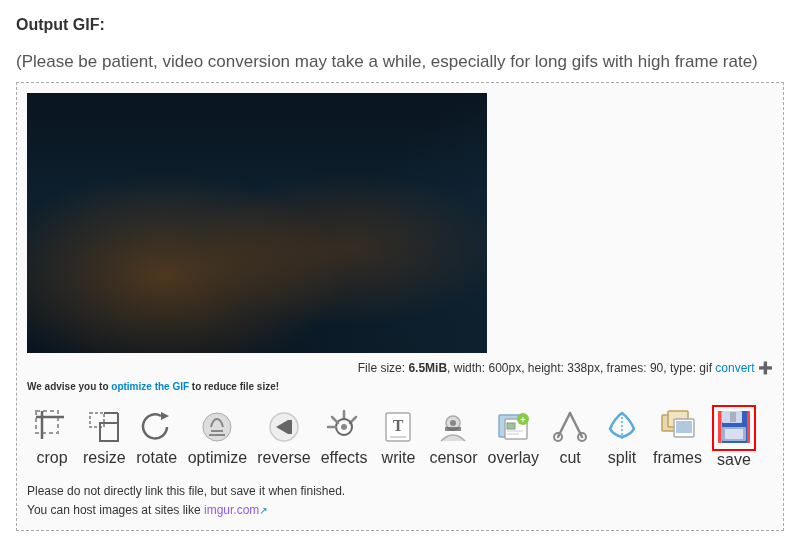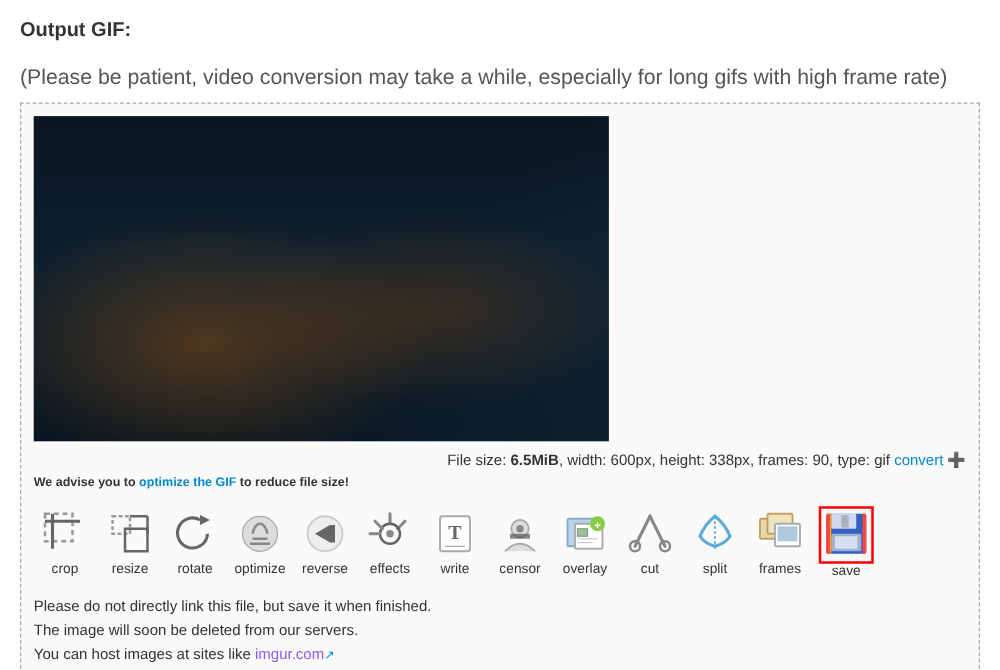--- a/index.html
+++ b/index.html
@@ -100,21 +100,21 @@
     }
     .tool-icon {
       width: 40px;
       height: 40px;
       display: flex;
       align-items: center;
       justify-content: center;
       margin-bottom: 2px;
     }
     .tool-label {
-      font-size: 11px;
+      font-size: 16px;
       color: #333;
     }
     .save-wrapper {
       border: 2px solid red;
       padding: 2px;
     }
     .footer-notes {
       font-size: 12px;
       color: #333;
       line-height: 1.6;
@@ -324,20 +324,19 @@
           </div>
         </div>
         <div class="tool-label">save</div>
       </div>
 
     </div>
 
     
     <div class="footer-notes">
       <div>Please do not directly link this file, but save it when finished.</div>
-      <div>The image will soon be deleted from our servers.</div>
       <div>
         <span>You can host images at sites like </span><a href="#">imgur.com</a><span style="font-size:10px; color:#0088cc;">↗</span>
       </div>
     </div>
 
   </div>
 </div>
 
 </body></html>

